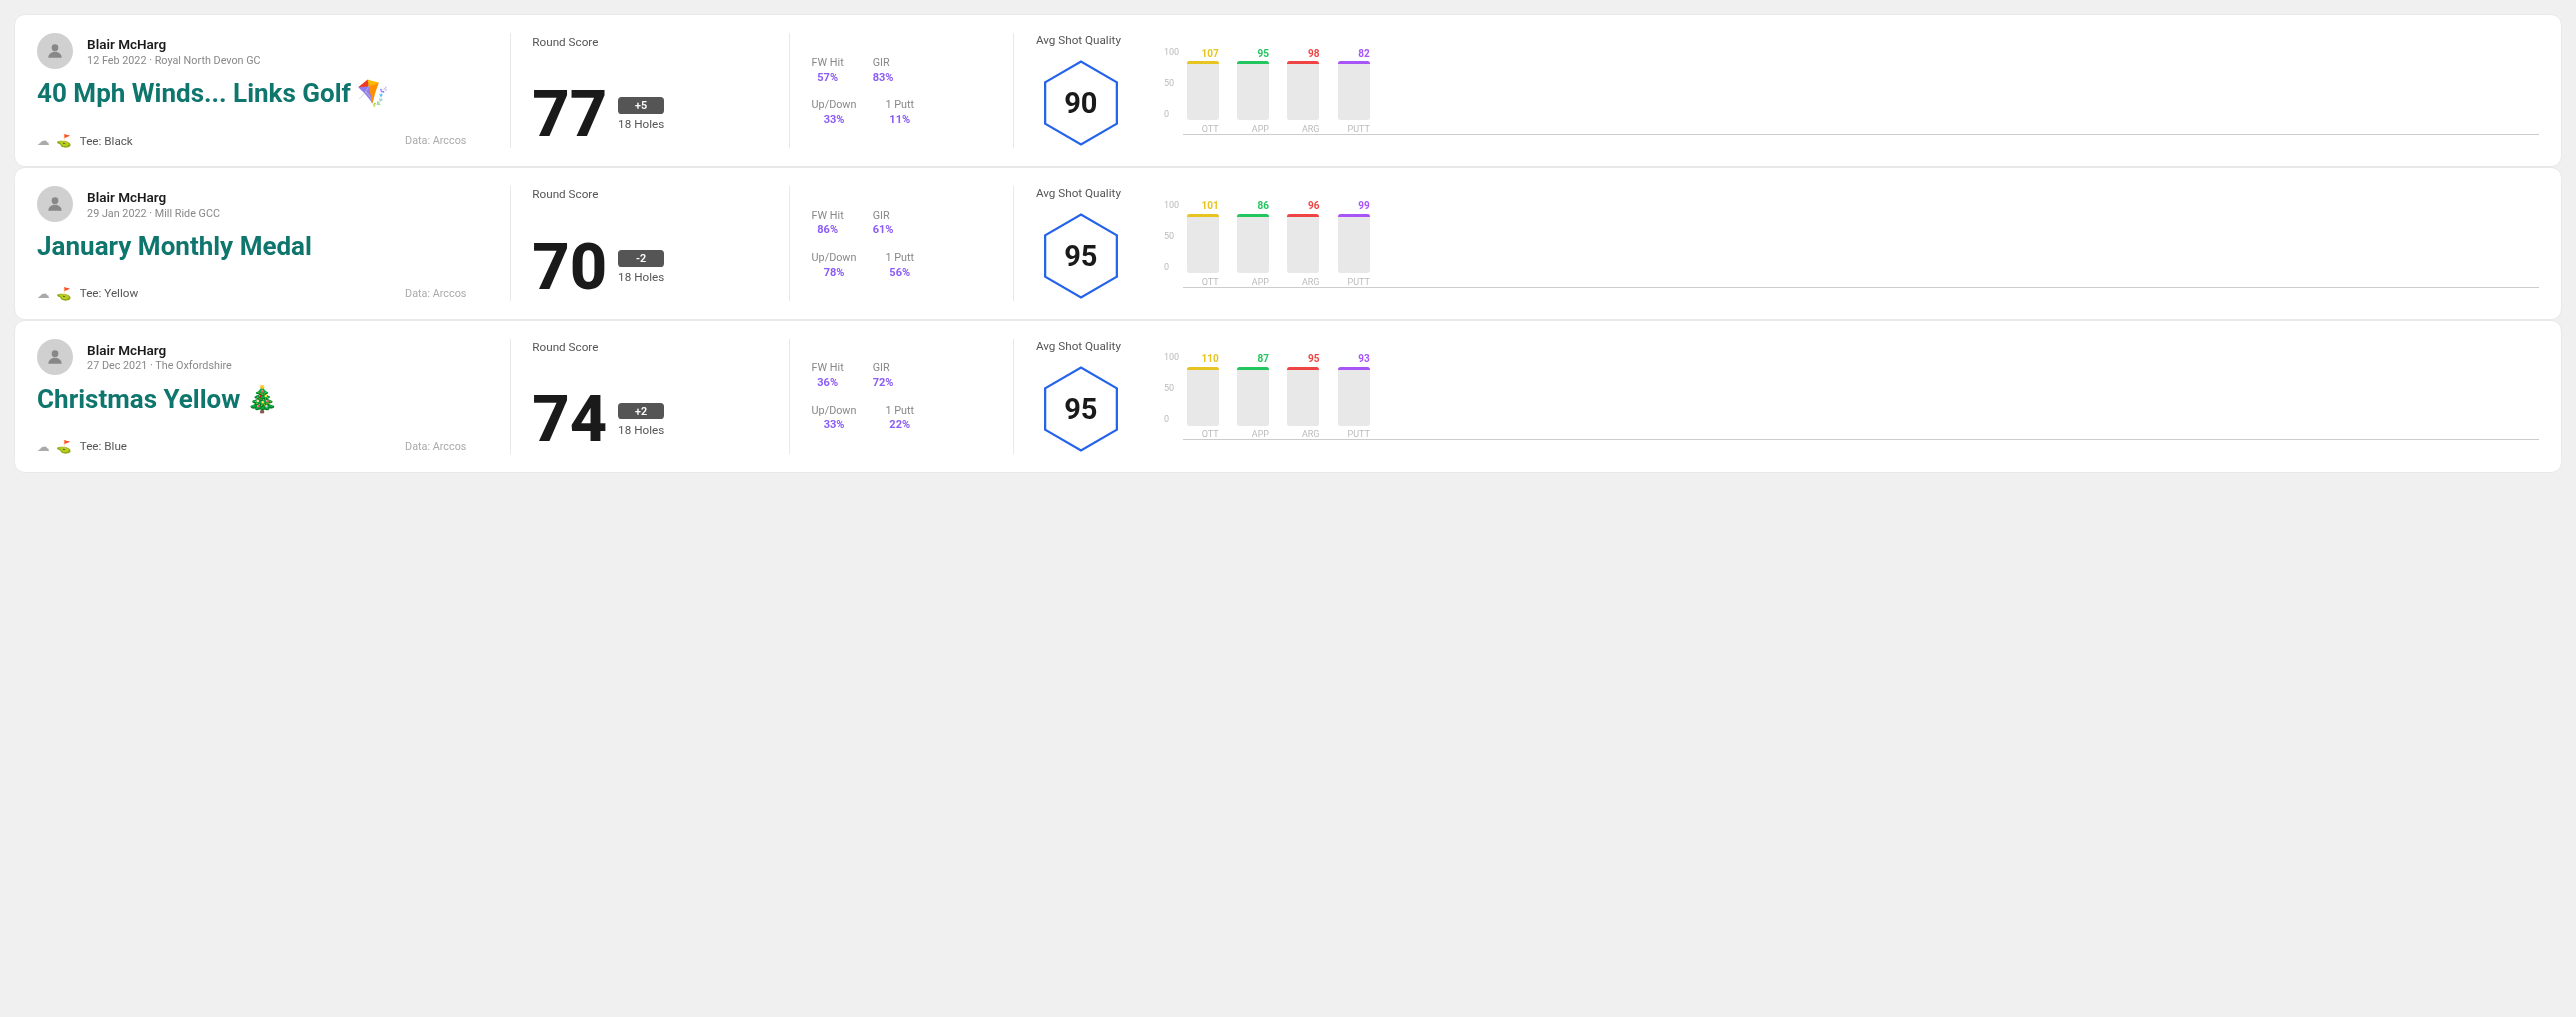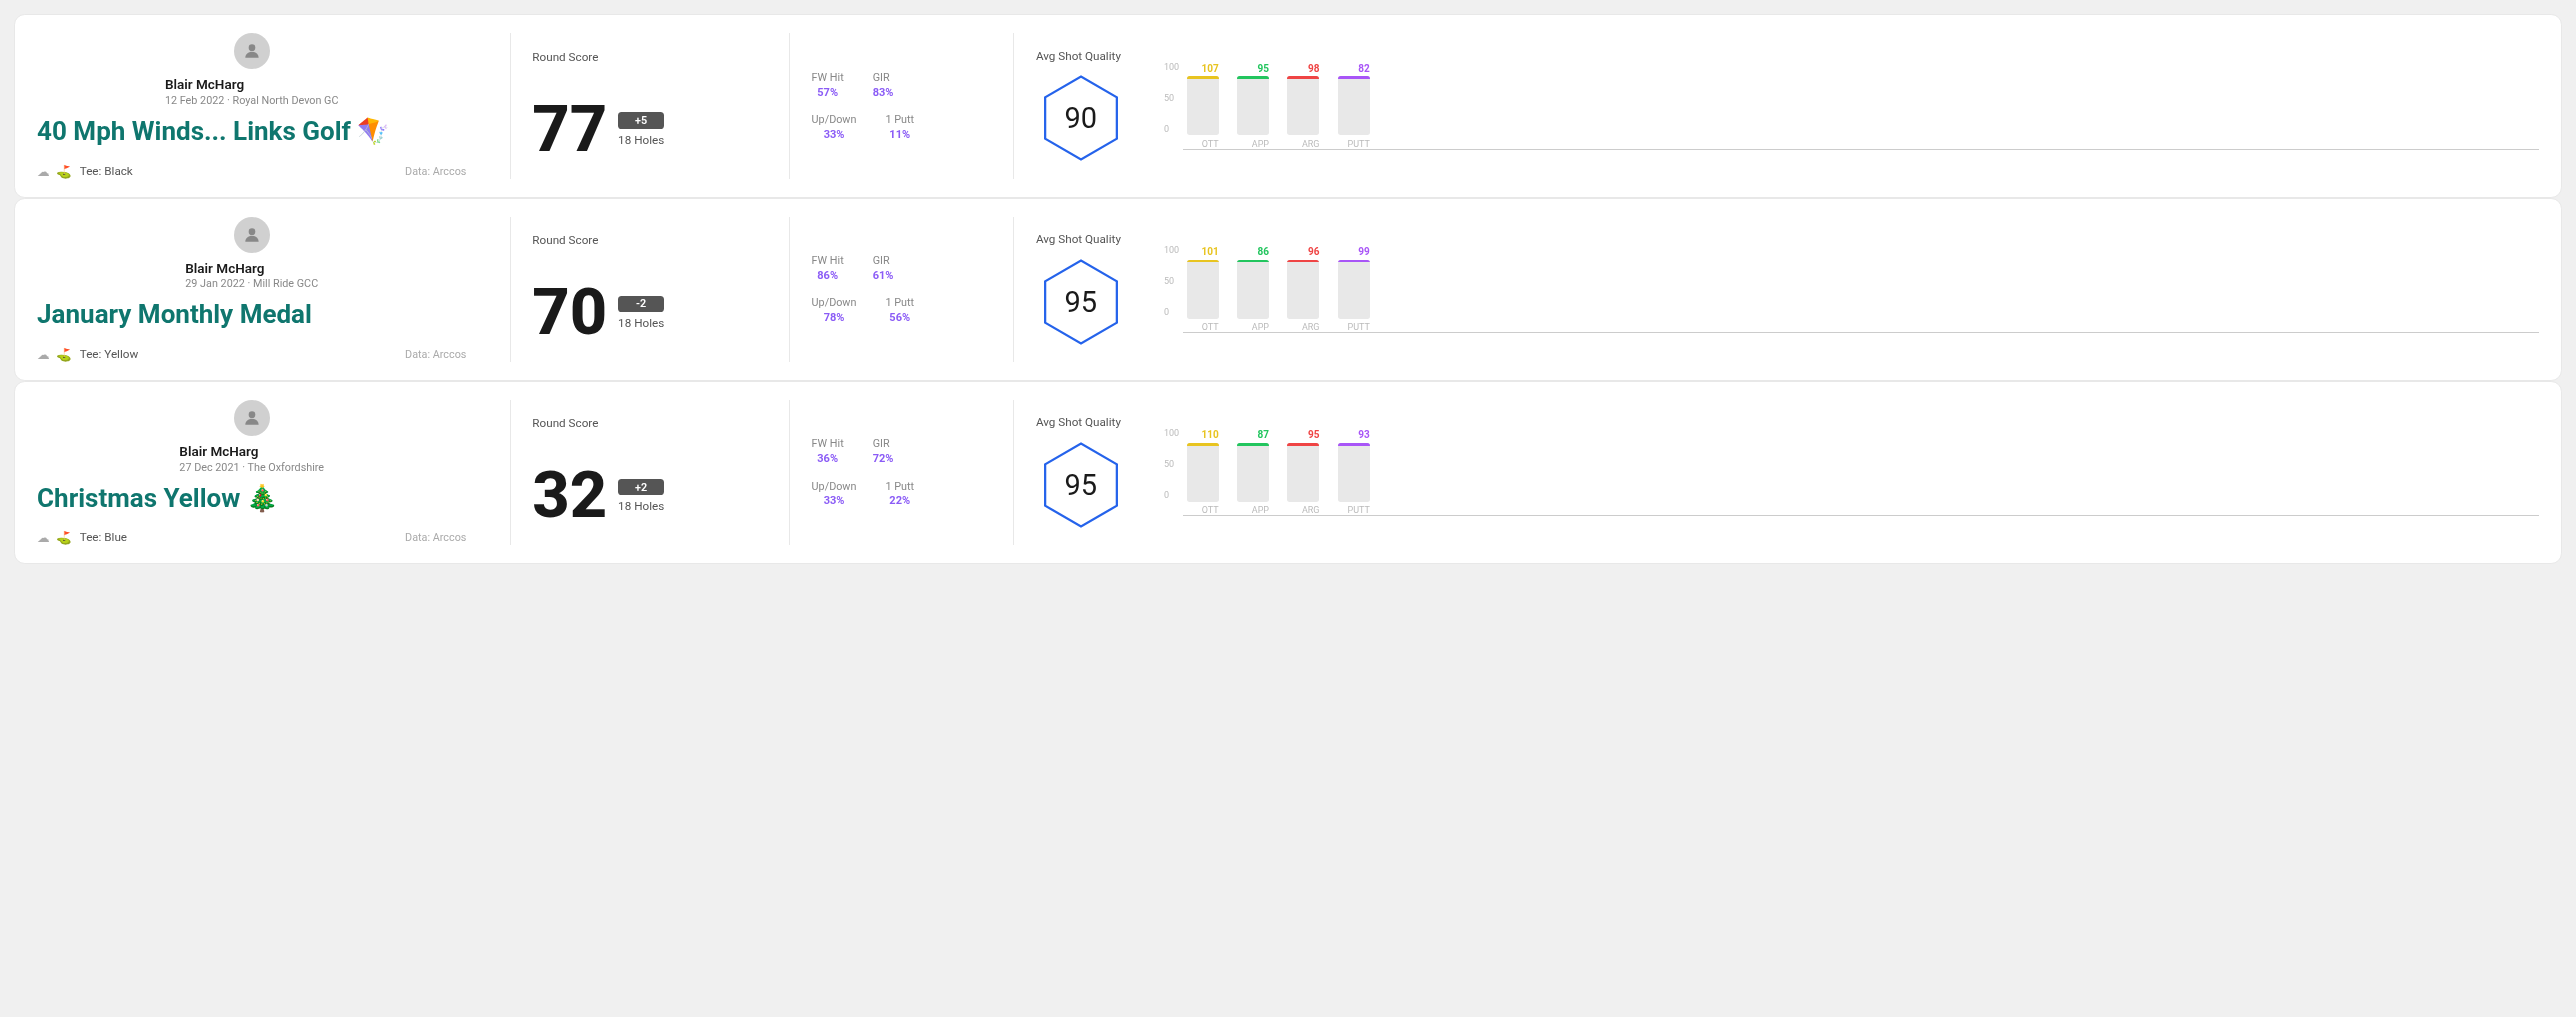--- a/index.html
+++ b/index.html
@@ -27,23 +27,22 @@
       flex: 0 0 451px;
       display: flex;
       flex-direction: column;
       justify-content: space-between;
       padding-right: 21.7px;
     }
 
     .card-header {
       display: flex;
       align-items: center;
-      gap: 7px;
+      gap: 14px;
       margin-bottom: 7.2px;
-      flex-direction: column;
     }
 
     .avatar {
       width: 36px;
       height: 36px;
       border-radius: 50%;
       background: #d0d0d0;
       display: flex;
       align-items: center;
       justify-content: center;
@@ -223,21 +222,21 @@
       justify-content: center;
     }
 
     .hexagon-svg {
       position: absolute;
       top: 0; left: 0;
     }
 
     .hexagon-score {
       font-size: 29px;
-      font-weight: 400;
+      font-weight: 700;
       color: #1a1a1a;
       position: relative;
       z-index: 1;
     }
 
     
     .chart-container {
       flex: 1;
       display: flex;
       flex-direction: column;
@@ -591,21 +590,21 @@
           </div>
           <span class="data-source">Data: Arccos</span>
         </div>
       </div>
 
       <div class="divider"></div>
 
       <div class="card-middle">
         <div class="section-label">Round Score</div>
         <div class="score-row">
-          <span class="score-big">32</span>
+          <span class="score-big">74</span>
           <div class="score-details">
             <span class="score-badge">+2</span>
             <span class="score-holes">18 Holes</span>
           </div>
         </div>
       </div>
 
       <div class="divider"></div>
 
       <div class="card-stats">

